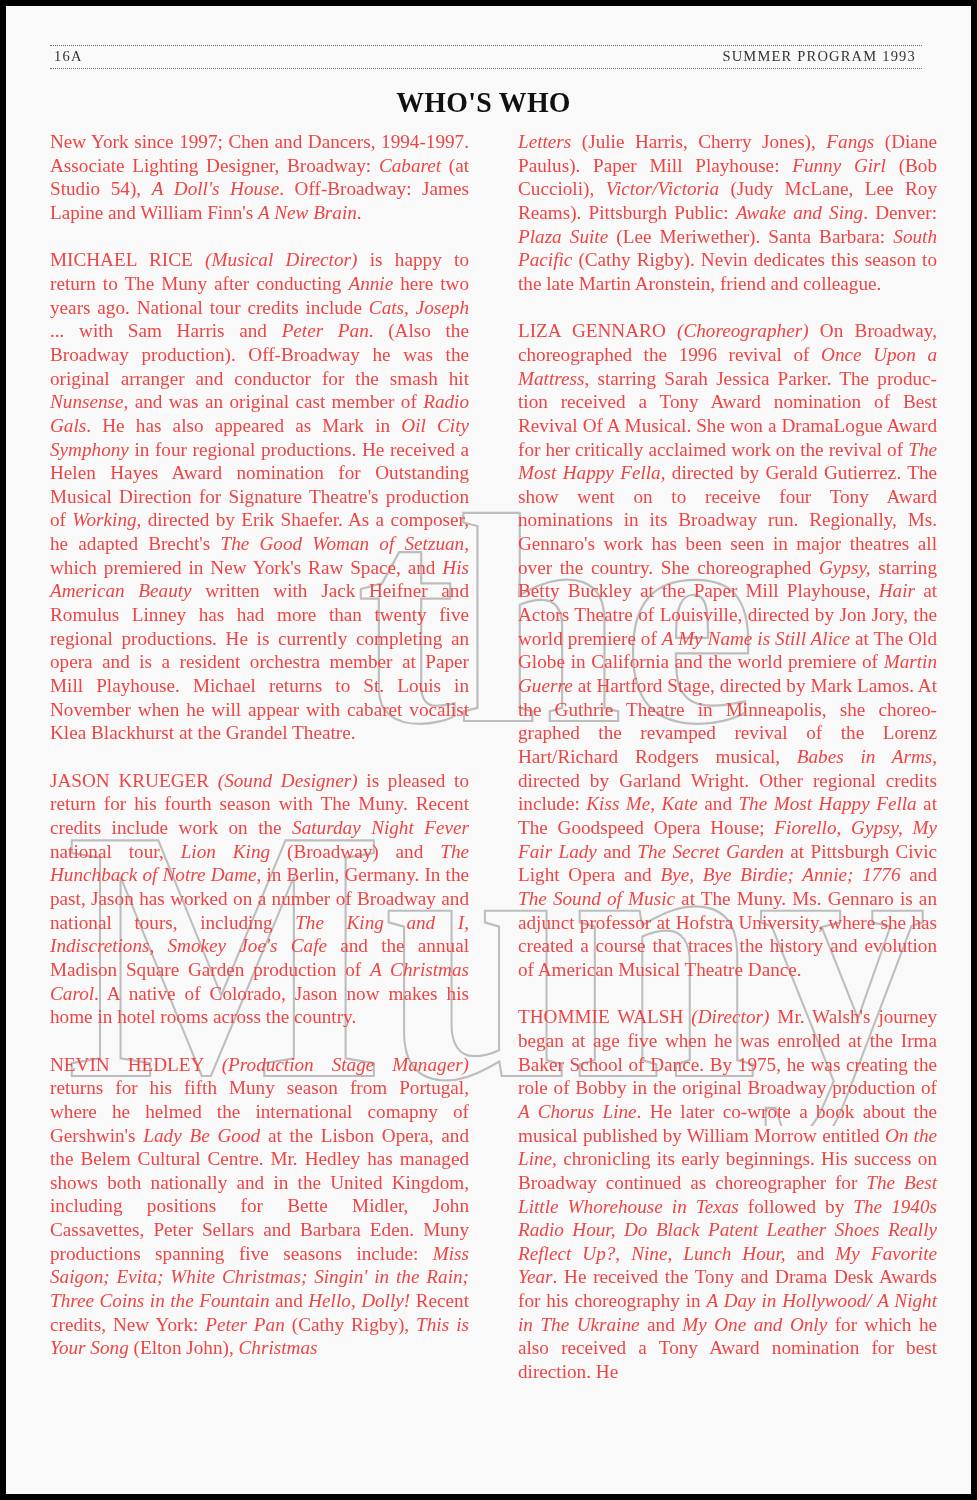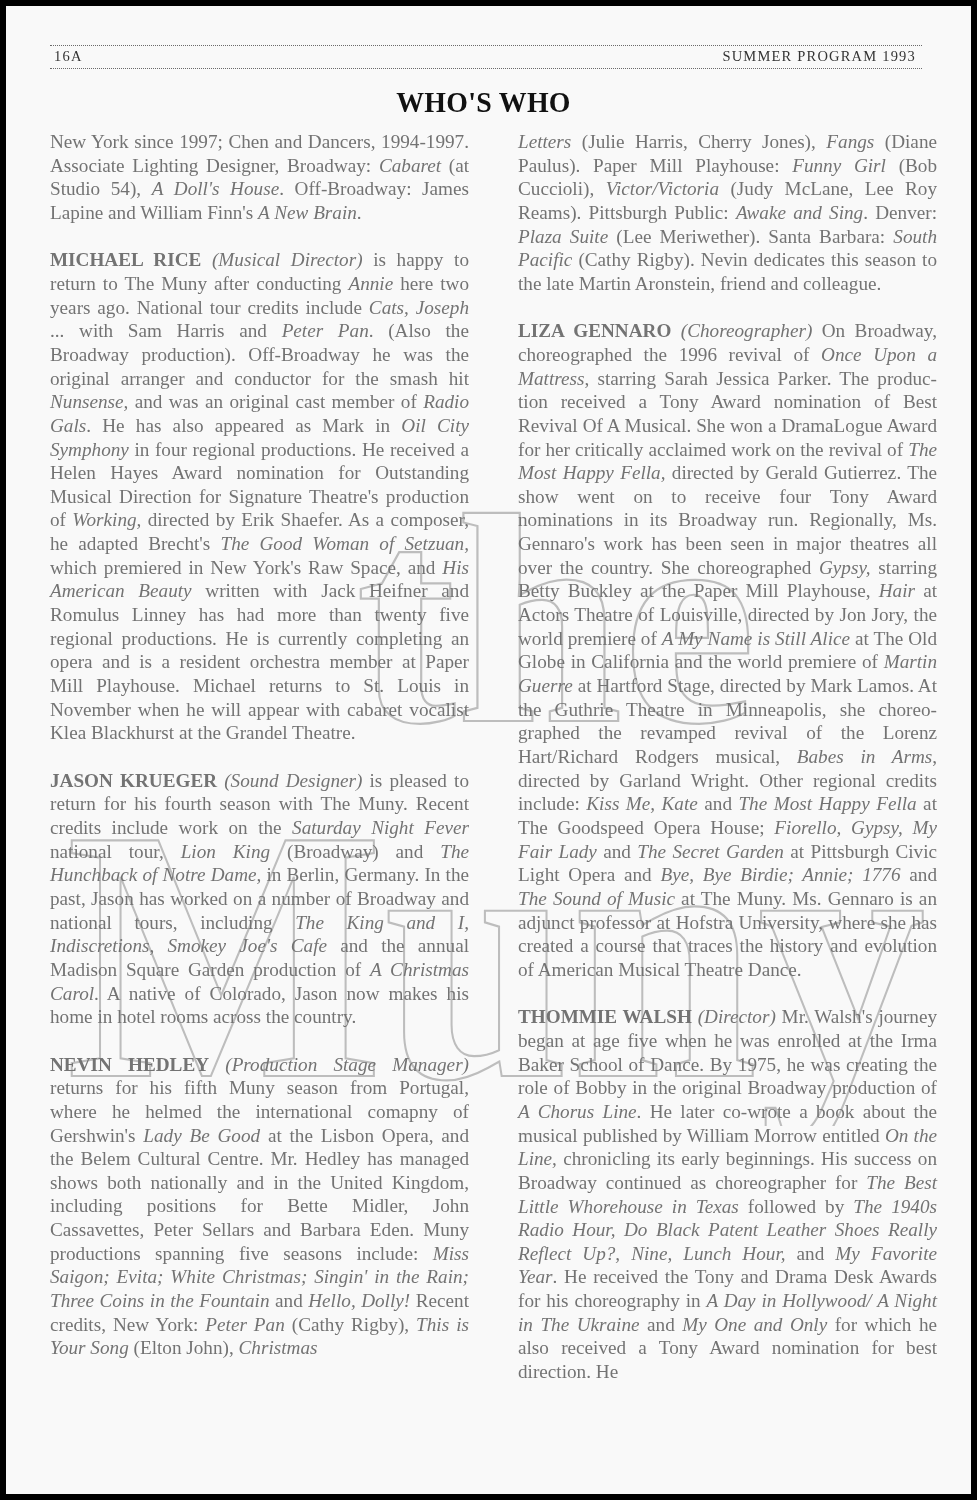--- a/index.html
+++ b/index.html
@@ -29,29 +29,29 @@
     font-weight: bold; font-size: 29px; letter-spacing: 0.3px; color: #111;
     transform: scaleX(0.96);
   }
   .watermark {
     position: absolute; left: 60px; top: 480px; width: 880px; height: 640px;
     pointer-events: none; z-index: 0;
   }
   .col {
     position: absolute; top: 124px; width: 419px;
     font-family: "Liberation Serif", "DejaVu Serif", serif;
-    font-size: 19.2px; line-height: 23.65px; color: #737373;
+    font-size: 19.2px; line-height: 23.65px; color: #ef4444;
     text-align: justify; z-index: 1;
     hyphens: manual;
   }
   .col.left { left: 44px; }
   .col.right { left: 512px; }
   .col p { margin: 0 0 23.65px 0; }
   .col p:last-child { margin-bottom: 0; }
-  .name { font-weight: bold; }
+  .name { font-weight: normal; }
   .role, .it { font-style: italic; }
 </style>
 </head>
 <body>
 
 <div class="page">
   <div class="rule top"></div>
   <div class="hdr left">16A</div>
   <div class="hdr right">SUMMER PROGRAM 1993</div>
   <div class="rule bottom"></div>

